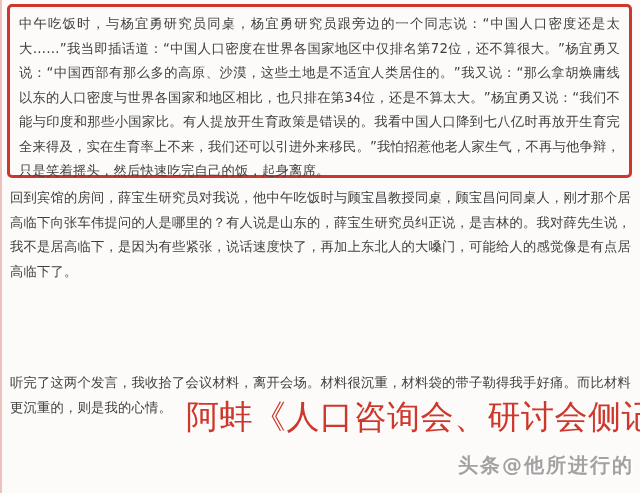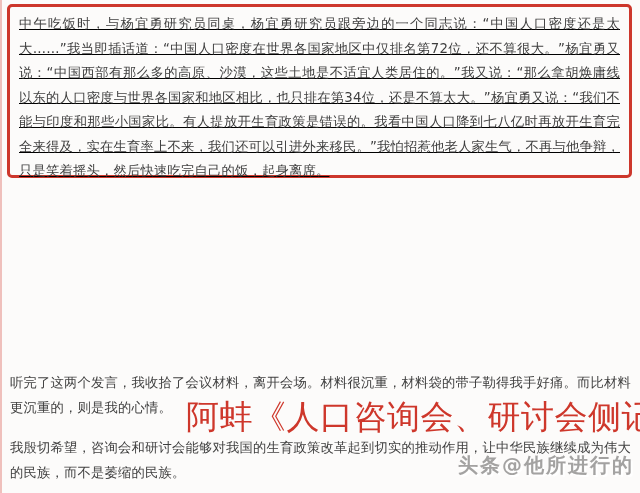--- a/index.html
+++ b/index.html
@@ -33,21 +33,20 @@
   }
   .quote-box {
     position: absolute;
     left: 7px; top: 4px;
     width: 625px; height: 174px;
     box-sizing: border-box;
     border: 3px solid #cd372c;
     border-radius: 5px;
     padding: 5px 9px 0 9px;
     background: transparent;
-    text-decoration: underline;
   }
   .p2 { position: absolute; left: 10px; top: 186px; width: 621px; }
   .p3 { position: absolute; left: 10px; top: 260px; width: 621px; }
   .p4 { position: absolute; left: 10px; top: 371px; width: 621px; }
   .p5 { position: absolute; left: 10px; top: 436px; width: 621px; }
   .article-title {
     position: absolute;
     left: 186px; top: 399px;
     font-size: 33px;
     line-height: 36px;
@@ -69,22 +68,22 @@
 </head>
 <body>
 
 <div class="page">
   <div class="left-edge"></div>
 
   <div class="quote-box">
     <p>中午吃饭时，与杨宜勇研究员同桌，杨宜勇研究员跟旁边的一个同志说：“中国人口密度还是太大……”我当即插话道：“中国人口密度在世界各国家地区中仅排名第72位，还不算很大。”杨宜勇又说：“中国西部有那么多的高原、沙漠，这些土地是不适宜人类居住的。”我又说：“那么拿胡焕庸线以东的人口密度与世界各国家和地区相比，也只排在第34位，还是不算太大。”杨宜勇又说：“我们不能与印度和那些小国家比。有人提放开生育政策是错误的。我看中国人口降到七八亿时再放开生育完全来得及，实在生育率上不来，我们还可以引进外来移民。”我怕招惹他老人家生气，不再与他争辩，只是笑着摇头，然后快速吃完自己的饭，起身离席。</p>
   </div>
 
+  <p class="para p2">回到宾馆的房间，薛宝生研究员对我说，他中午吃饭时与顾宝昌教授同桌，顾宝昌问同桌人，刚才那个居高临下向张车伟提问的人是哪里的？有人说是山东的，薛宝生研究员纠正说，是吉林的。我对薛先生说，我不是居高临下，是因为有些紧张，说话速度快了，再加上东北人的大嗓门，可能给人的感觉像是有点居高临下了。</p>
 
 
   <p class="para p4">听完了这两个发言，我收拾了会议材料，离开会场。材料很沉重，材料袋的带子勒得我手好痛。而比材料更沉重的，则是我的心情。</p>
 
   <div class="article-title">阿蚌《人口咨询会、研讨会侧记》</div>
 
-  <p class="para p5">我殷切希望，咨询会和研讨会能够对我国的生育政策改革起到切实的推动作用，让中华民族继续成为伟大的民族，而不是萎缩的民族。</p>
 
   <div class="watermark">头条@他所进行的</div>
 </div>
 
 </body></html>

